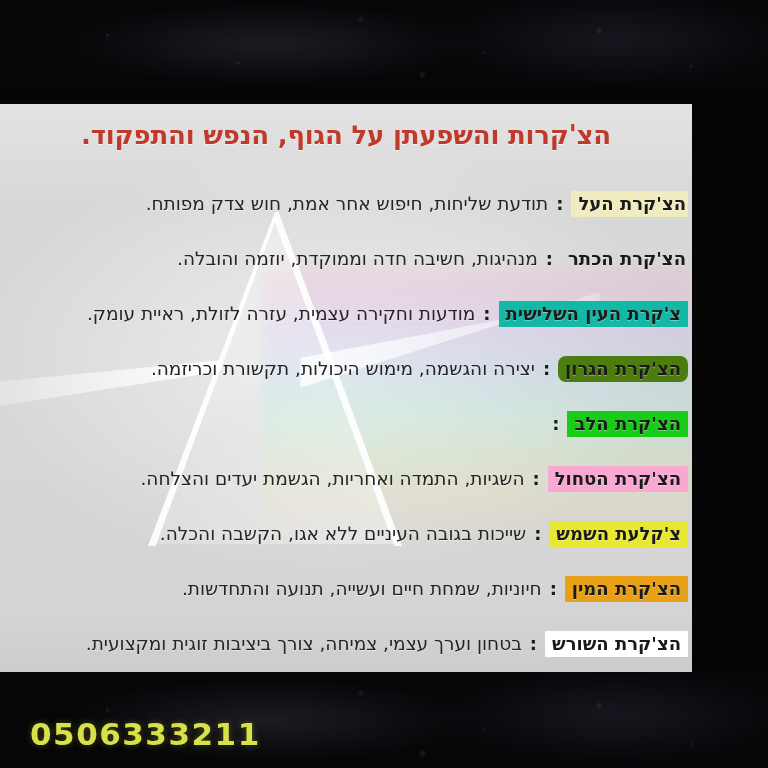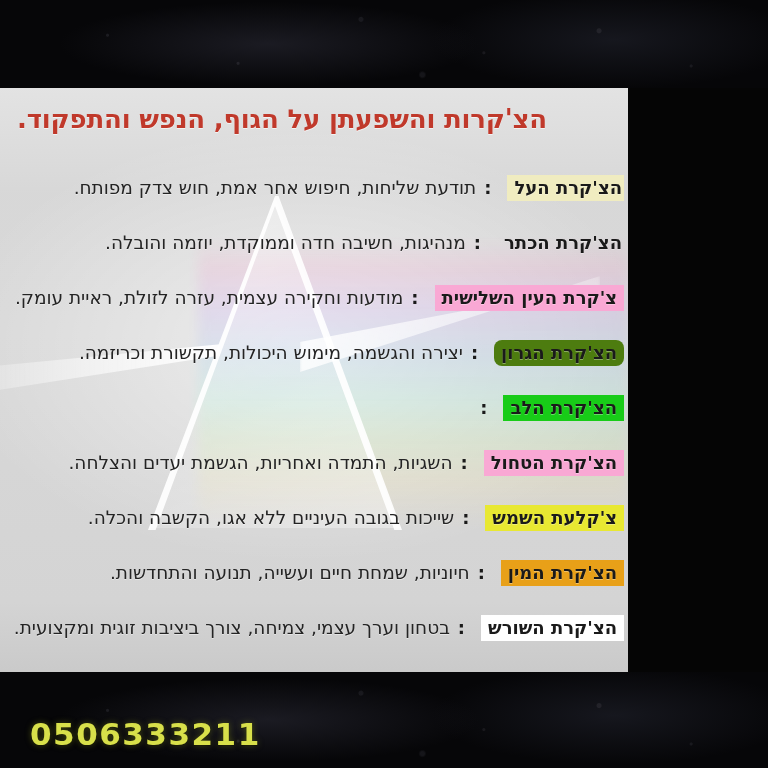--- a/index.html
+++ b/index.html
@@ -23,21 +23,21 @@
       radial-gradient(circle at 55% 85%, rgba(56,56,66,.30) 0 2px, transparent 4px),
       radial-gradient(ellipse 300px 60px at 35% 50%, rgba(44,44,56,.55), transparent 70%),
       radial-gradient(ellipse 260px 70px at 80% 45%, rgba(38,40,52,.5), transparent 70%),
       #060608;
   }
   #bar-top { top:0; height:88px; }
   #bar-bottom { top:672px; height:96px; }
 
   
   #panel {
-    position:absolute; left:0; top:88px; width:628px; height:584px;
+    position:absolute; left:0; top:104px; width:692px; height:584px;
     background:#d8d8d8; overflow:hidden;
   }
   
   #panel-shade{
     position:absolute; inset:0; pointer-events:none;
     background:
       radial-gradient(ellipse 520px 320px at 48% 44%, rgba(255,255,255,.55), transparent 68%),
       linear-gradient(180deg, rgba(228,228,228,.9) 0%, rgba(214,214,214,.25) 18%, rgba(208,208,208,0) 42%, rgba(200,200,200,.25) 88%, rgba(190,190,190,.55) 100%);
   }
   
@@ -102,21 +102,21 @@
   .row{
     display:flex; flex-direction:row; align-items:center;
     height:55px; padding-right:4px; padding-left:10px;
     white-space:nowrap;
   }
   .chakra-label{
     font-size:18px; font-weight:bold; color:#1a1a1a;
     padding:2px 7px 3px 7px;
     flex:0 0 auto;
     text-align:center;
-    margin-left:8px;
+    margin-left:0;
     text-shadow:0 1px 0 rgba(255,255,255,.35);
   }
   .sep{ font-size:18px; font-weight:bold; color:#1a1a1a; flex:0 0 auto; padding:0 8px; }
   .desc{
     font-size:18.5px; color:#242424; flex:1 1 auto; text-align:right;
     text-shadow:0 1px 0 rgba(255,255,255,.45);
   }
 
   
   .row.r0 .chakra-label, .row.r1 .chakra-label { padding-right:2px; }
@@ -150,21 +150,21 @@
             <span class="chakra-label" style="background: rgb(240, 236, 192);">הצ'קרת העל</span>
             <span class="sep">:</span>
             <span class="desc">תודעת שליחות, חיפוש אחר אמת, חוש צדק מפותח.</span>
           </div>
           <div class="row r1">
             <span class="chakra-label" style="background: transparent;">הצ'קרת הכתר</span>
             <span class="sep">:</span>
             <span class="desc">מנהיגות, חשיבה חדה וממוקדת, יוזמה והובלה.</span>
           </div>
           <div class="row r2">
-            <span class="chakra-label" style="background: #f9a8d4;">צ'קרת העין השלישית</span>
+            <span class="chakra-label" style="background: #14b8a6;">צ'קרת העין השלישית</span>
             <span class="sep">:</span>
             <span class="desc">מודעות וחקירה עצמית, עזרה לזולת, ראיית עומק.</span>
           </div>
           <div class="row r3">
             <span class="chakra-label" style="background: #4d7c0f; border-radius: 8px;">הצ'קרת הגרון</span>
             <span class="sep">:</span>
             <span class="desc">יצירה והגשמה, מימוש היכולות, תקשורת וכריזמה.</span>
           </div>
           <div class="row r4">
             <span class="chakra-label" style="background: rgb(24, 204, 24);">הצ'קרת הלב</span>

